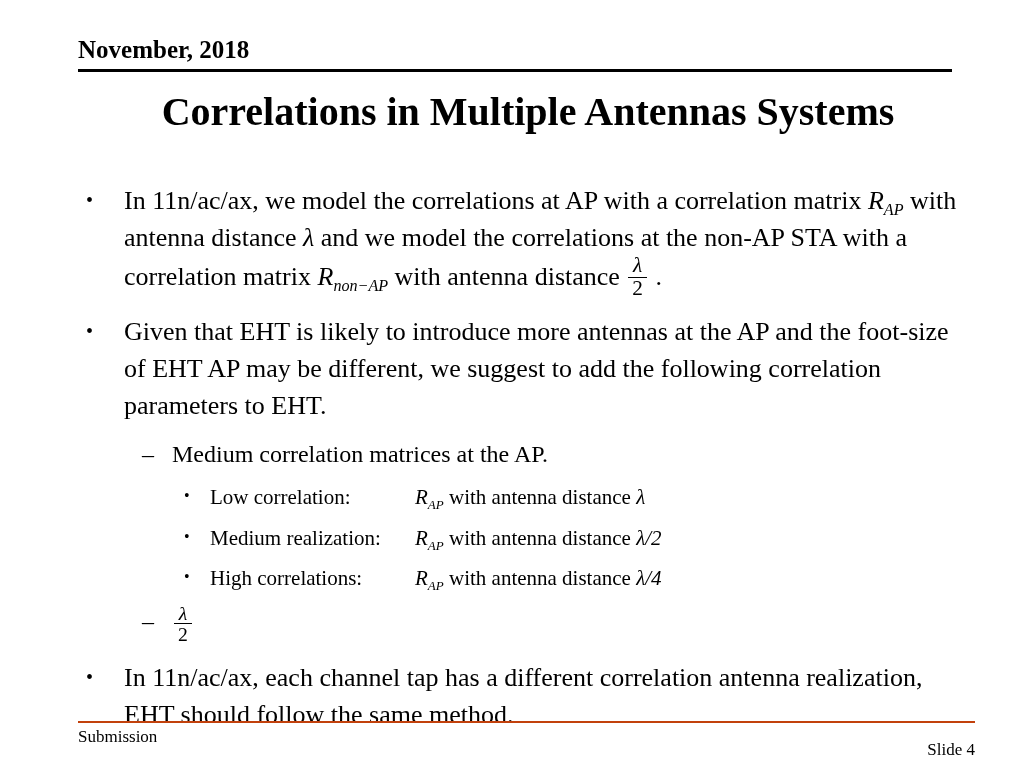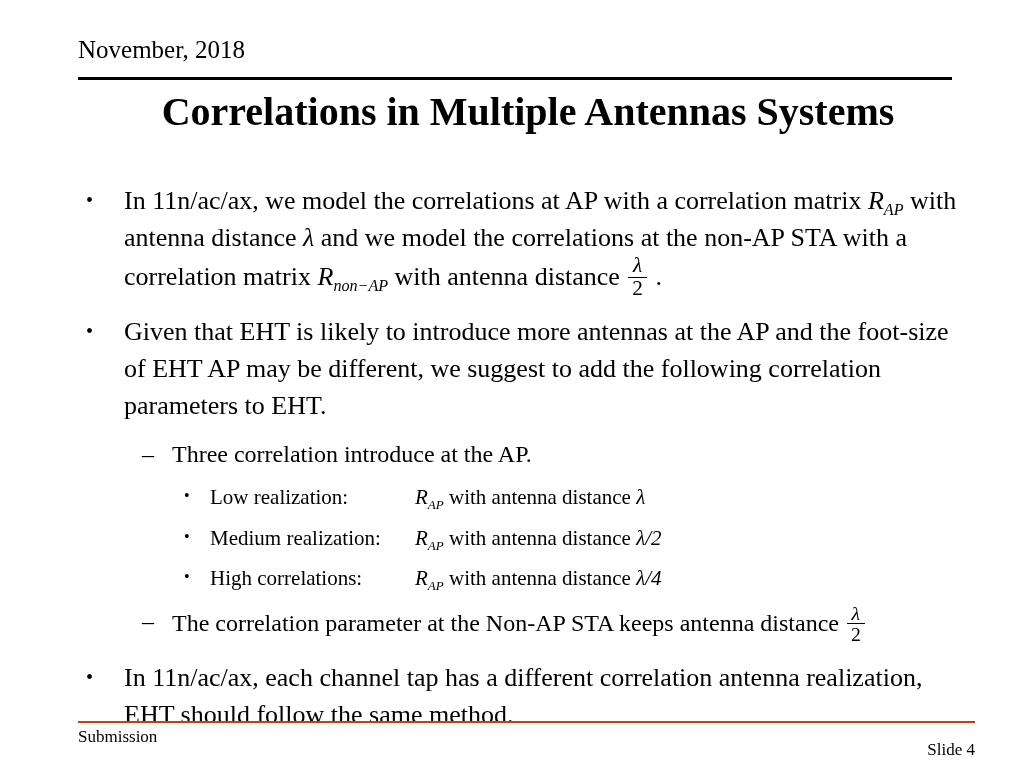--- a/index.html
+++ b/index.html
@@ -6,22 +6,22 @@
   body{
     width:1024px;height:768px;
     background:#ffffff;color:#000000;
     font-family:"Liberation Serif", serif;
     position:relative;overflow:hidden;
   }
   
   .header{
     position:absolute;top:36px;left:78px;right:72px;
     display:flex;justify-content:space-between;align-items:flex-end;
-    font-weight:normal;font-size:25px;
-    border-bottom:3px solid #000;padding-bottom:13px;
+    font-weight:bold;font-size:25px;
+    border-bottom:3px solid #000;padding-bottom:5px;
   }
   
   .slide-title{
     position:absolute;top:88px;left:16px;width:100%;
     text-align:center;font-weight:bold;font-size:40px;
   }
   
   .content{position:absolute;top:183px;left:86px;right:58px;}
   .row{display:flex;align-items:flex-start;}
   .marker{flex:none;}
@@ -73,41 +73,41 @@
         </span><span> .</span></div>
   </div>
 
   <div class="row l1">
     <span class="marker">•</span>
     <div class="btext">Given that EHT is likely to introduce more antennas at the AP and the foot-size of EHT AP may be different, we suggest to add the following correlation parameters to EHT.</div>
   </div>
 
   <div class="row l2">
     <span class="marker">–</span>
-    <div class="btext">Three correlation introduce at the AP.</div>
+    <div class="btext">Medium correlation matrices at the AP.</div>
   </div>
 
   <div class="row l3">
     <span class="marker">•</span>
-    <div class="btext"><span class="lbl">Low realization:</span><span class="var">R</span><sub class="var-sub">AP</sub><span> with antenna distance </span><span class="var">λ</span></div>
+    <div class="btext"><span class="lbl">Low correlation:</span><span class="var">R</span><sub class="var-sub">AP</sub><span> with antenna distance </span><span class="var">λ</span></div>
   </div>
 
   <div class="row l3">
     <span class="marker">•</span>
     <div class="btext"><span class="lbl">Medium realization:</span><span class="var">R</span><sub class="var-sub">AP</sub><span> with antenna distance </span><span class="var">λ/2</span></div>
   </div>
 
   <div class="row l3">
     <span class="marker">•</span>
     <div class="btext"><span class="lbl">High correlations:</span><span class="var">R</span><sub class="var-sub">AP</sub><span> with antenna distance </span><span class="var">λ/4</span></div>
   </div>
 
   <div class="row l2" style="margin-top:4px;">
     <span class="marker">–</span>
-    <div class="btext"><span>The correlation parameter at the Non-AP STA keeps antenna distance </span><span class="frac">
+    <div class="btext"><span class="frac">
           <span class="num">λ</span>
           <span class="den">2</span>
         </span></div>
   </div>
 
   <div class="row l1">
     <span class="marker">•</span>
     <div class="btext">In 11n/ac/ax, each channel tap has a different correlation antenna realization, EHT should follow the same method.</div>
   </div>
 

